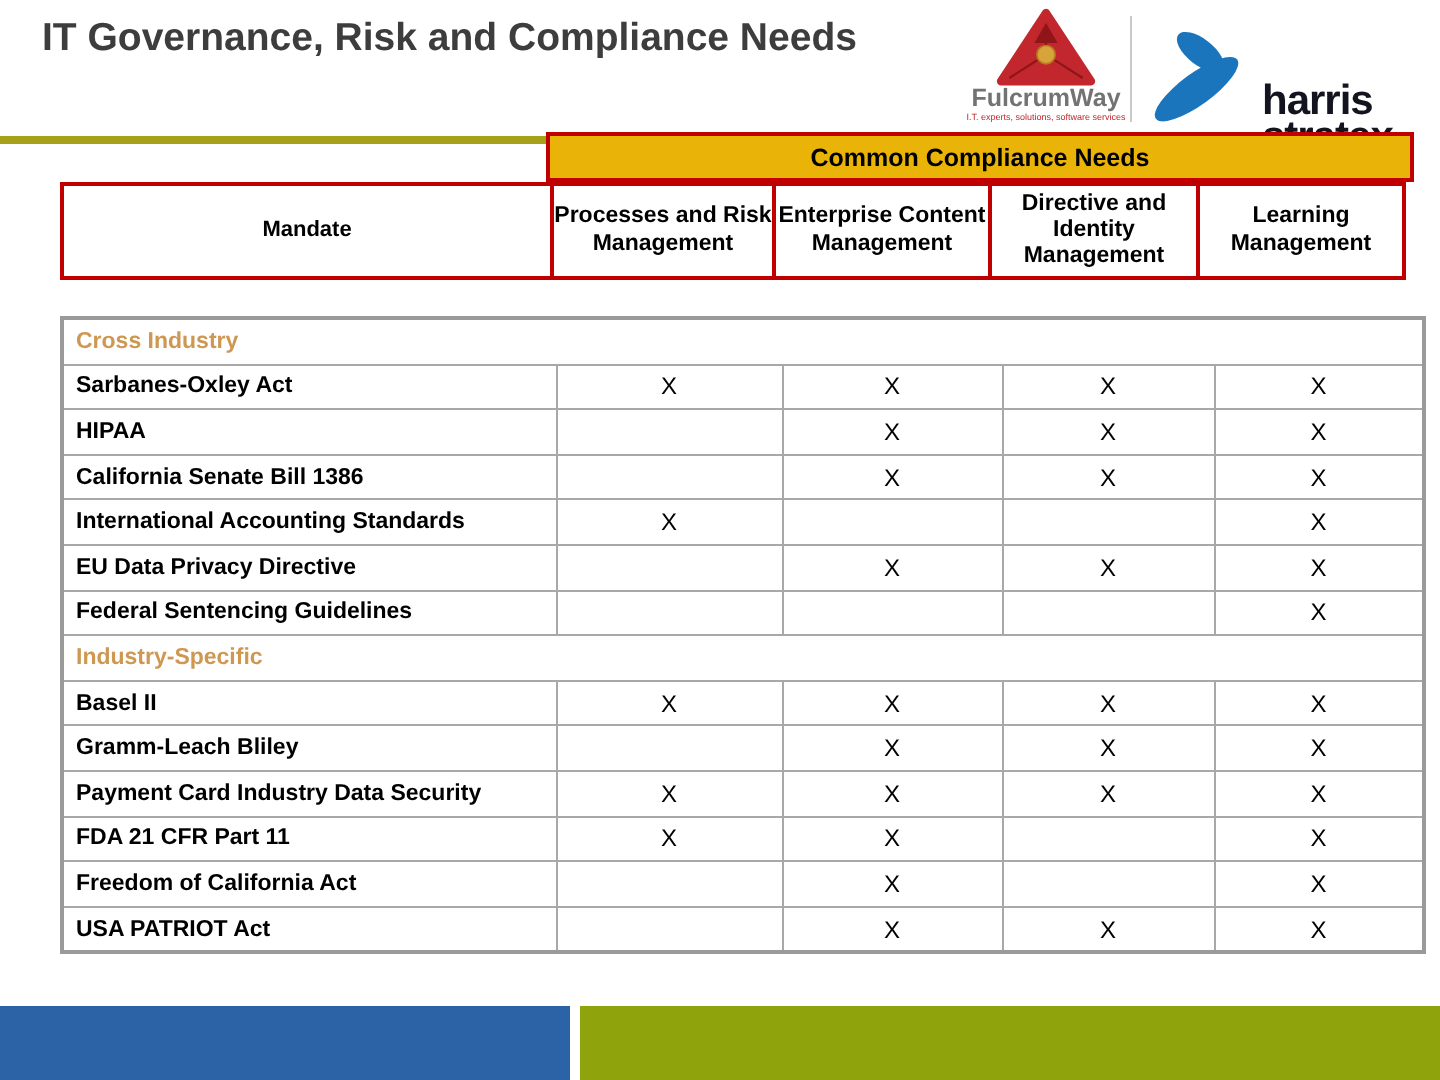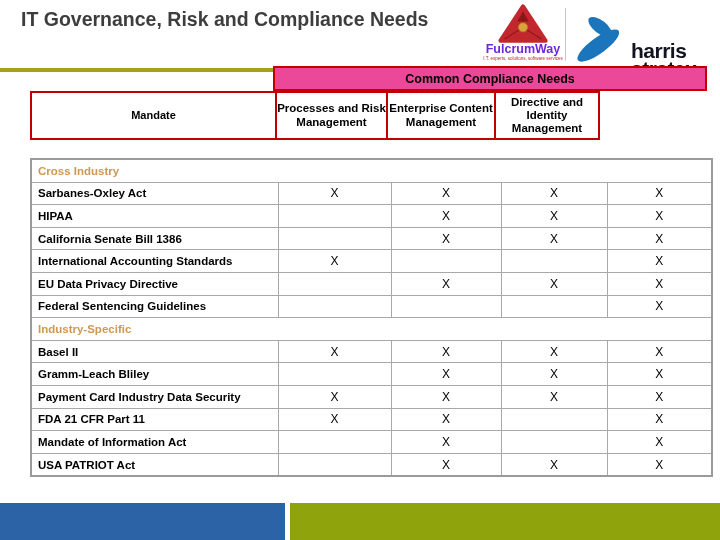--- a/index.html
+++ b/index.html
@@ -10,30 +10,30 @@
   }
   
   .page-title{
     position:absolute;left:21px;top:8px;width:430px;
     font-size:19.5px;font-weight:bold;color:#3d3d3d;line-height:1.17;
   }
   
   .logo-area{position:absolute;left:475px;top:4px;width:240px;height:60px;}
   .fw-logo{position:absolute;left:8px;top:0;width:80px;text-align:center;}
   .fw-logo svg{display:block;margin:0 auto;}
-  .fw-name{font-size:12.5px;font-weight:bold;color:#6d28d9;letter-spacing:0;margin-top:-2px;}
+  .fw-name{font-size:12.5px;font-weight:bold;color:#737373;letter-spacing:0;margin-top:-2px;}
   .fw-tag{font-size:4.5px;color:#c1272d;white-space:nowrap;}
   .logo-divider{position:absolute;left:90px;top:4px;width:1px;height:53px;background:#c9c9c9;}
   .hs-logo{position:absolute;left:94px;top:2px;display:flex;align-items:center;}
   .hs-text{margin-left:-4px;font-weight:bold;color:#13141f;font-size:21px;line-height:0.84;letter-spacing:-0.5px;padding-top:8px;margin-top:28px;}
   
   .olive-rule{position:absolute;left:0;top:68px;width:275px;height:3.5px;background:#a5a119;}
   .ccn-box{
     position:absolute;left:273px;top:66px;width:434px;height:25px;
-    box-sizing:border-box;border:2px solid #c00000;background:#ec4899;
+    box-sizing:border-box;border:2px solid #c00000;background:#eab308;
     display:flex;align-items:center;justify-content:center;
     font-size:12.5px;font-weight:bold;color:#000;
   }
   
   .hdr-row{position:absolute;left:30px;top:91px;width:677px;height:49px;display:flex;}
   .hdr-cell{
     box-sizing:border-box;border:2px solid #c00000;height:49px;
     display:flex;align-items:center;justify-content:center;text-align:center;
     font-size:11.5px;font-weight:bold;color:#000;line-height:1.15;background:#fff;
   }
@@ -96,20 +96,21 @@
 
   <div class="olive-rule"></div>
 
   <div class="ccn-box">Common Compliance Needs</div>
 
   <div class="hdr-row">
     <div class="hdr-cell c-mandate">Mandate</div>
     <div class="hdr-cell c0">Processes and Risk Management</div>
     <div class="hdr-cell c1">Enterprise Content Management</div>
     <div class="hdr-cell c2">Directive and Identity Management</div>
+    <div class="hdr-cell c3">Learning Management</div>
   </div>
 
   <table class="body-tbl">
     <colgroup>
       <col style="width:247px">
         <col style="width:113px">
         <col style="width:110px">
         <col style="width:106px">
         <col style="width:105px">
     </colgroup>
@@ -184,21 +185,21 @@
           <td class="mark">X</td>
         </tr>
         <tr>
           <td class="lbl">FDA 21 CFR Part 11</td>
           <td class="mark">X</td>
           <td class="mark">X</td>
           <td class="mark"></td>
           <td class="mark">X</td>
         </tr>
         <tr>
-          <td class="lbl">Mandate of Information Act</td>
+          <td class="lbl">Freedom of California Act</td>
           <td class="mark"></td>
           <td class="mark">X</td>
           <td class="mark"></td>
           <td class="mark">X</td>
         </tr>
         <tr>
           <td class="lbl">USA PATRIOT Act</td>
           <td class="mark"></td>
           <td class="mark">X</td>
           <td class="mark">X</td>

